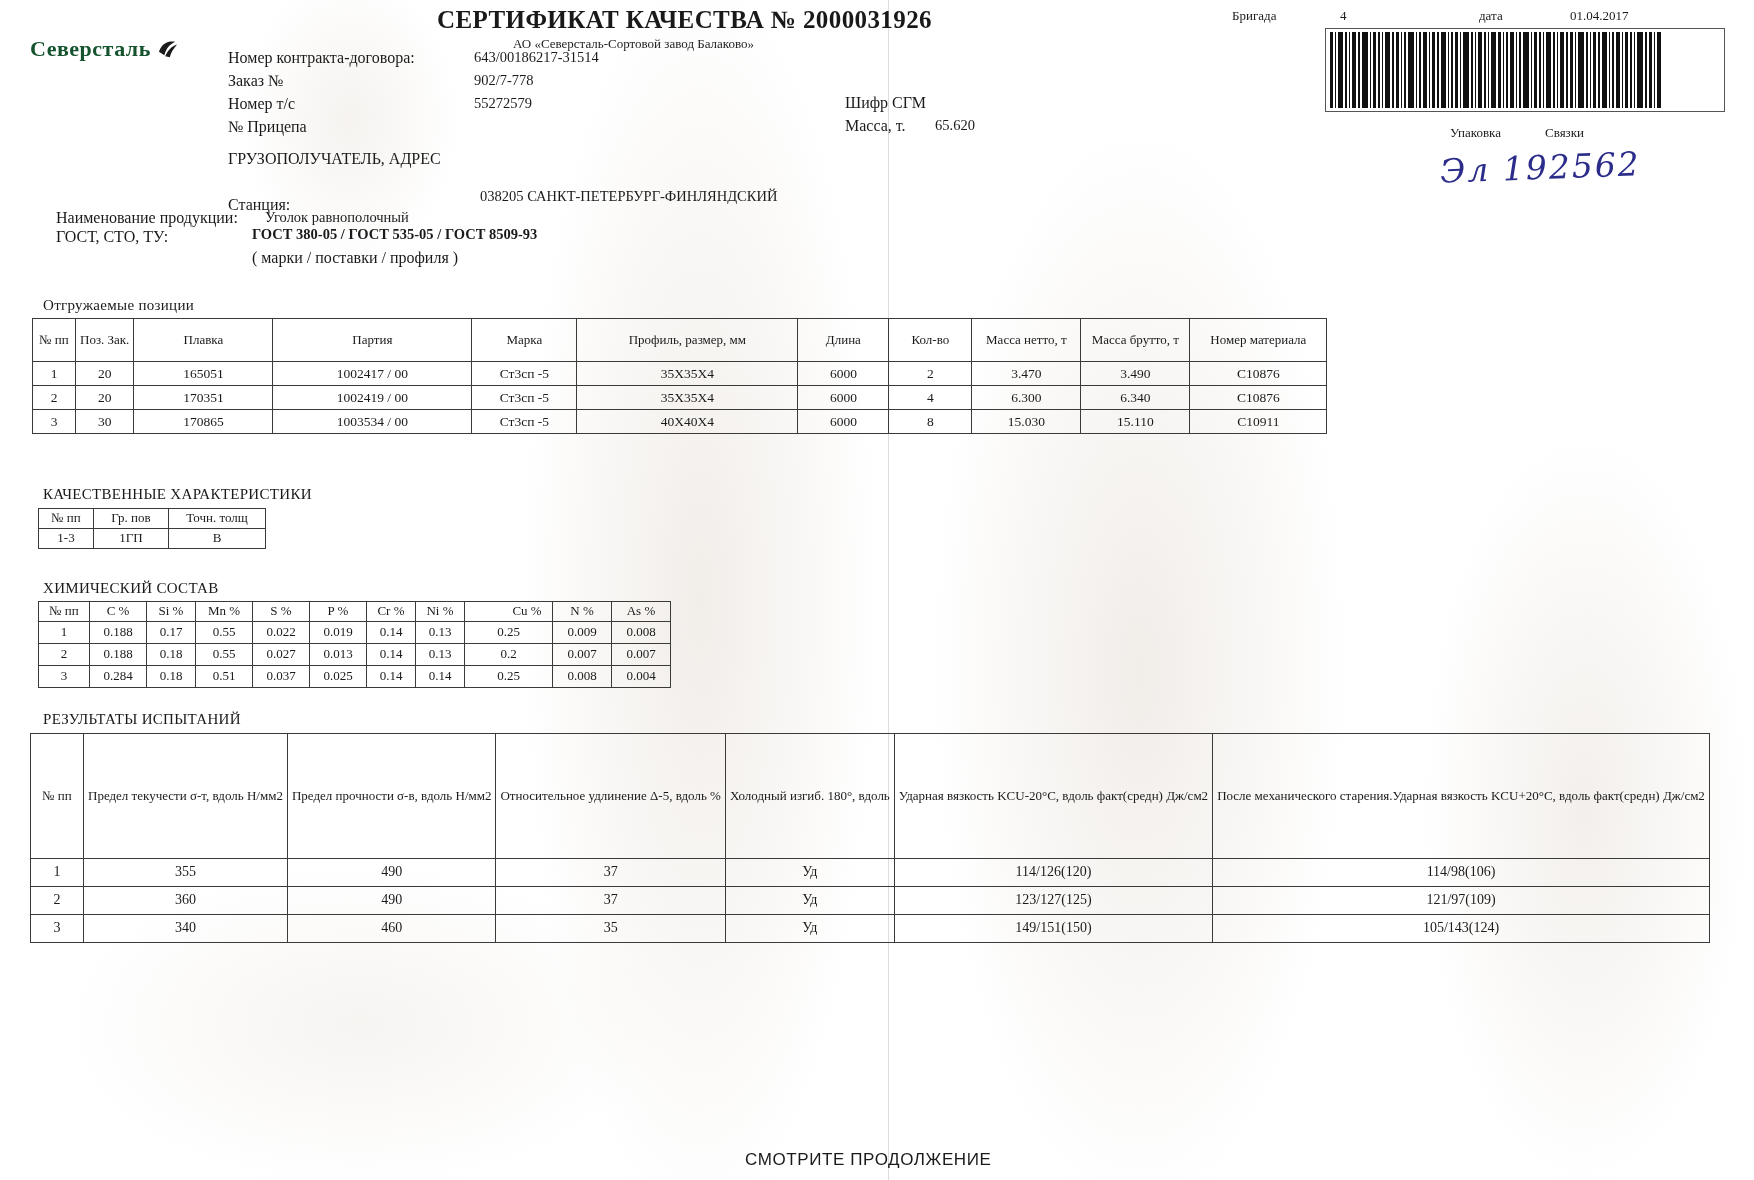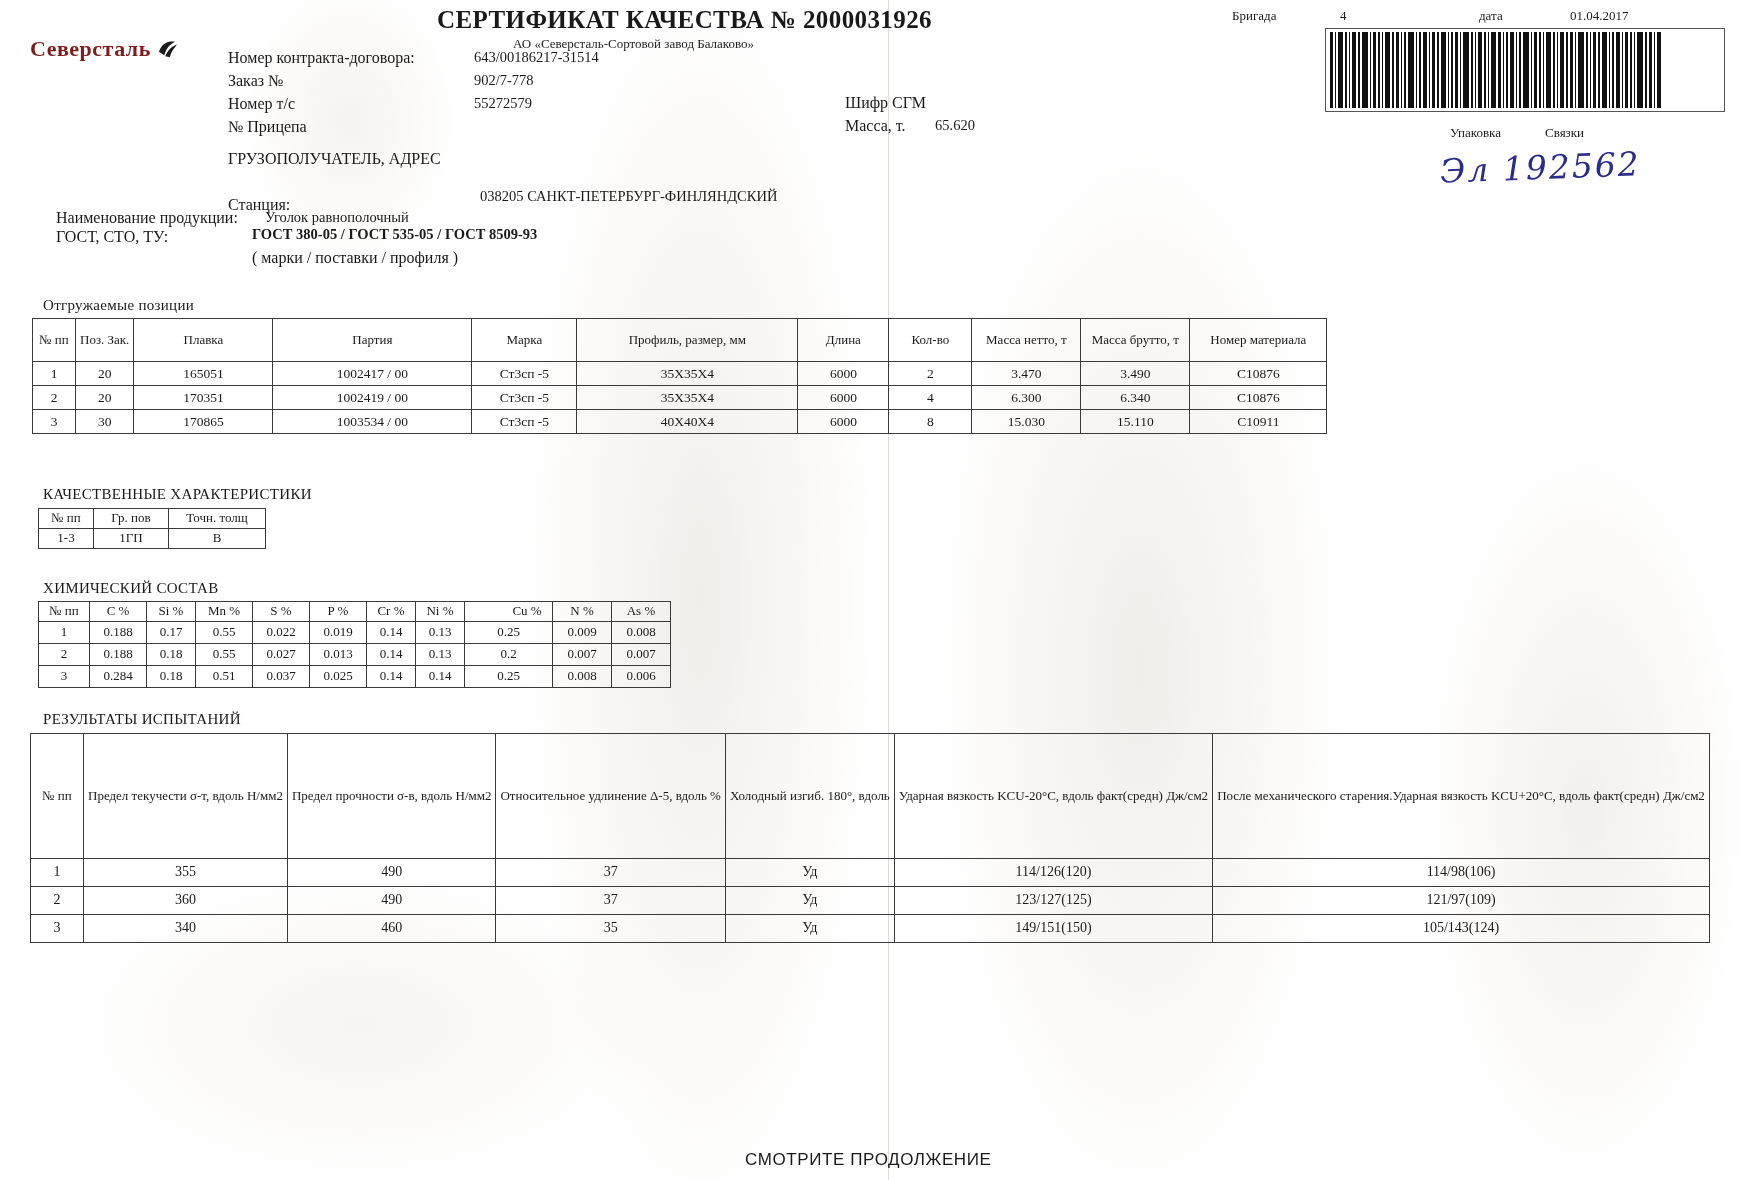--- a/index.html
+++ b/index.html
@@ -34,21 +34,21 @@
     background: rgba(170,155,140,0.35);
   }
 
   .abs { position: absolute; }
 
   .logo-text {
     font-family: "Liberation Serif", serif;
     font-weight: bold;
     font-size: 22px;
     letter-spacing: 0.5px;
-    color: #7f1d1d;
+    color: #14532d;
   }
   .logo-mark {
     width: 22px; height: 20px;
   }
 
   .title {
     font-size: 25px;
     font-weight: bold;
     letter-spacing: 0.4px;
     white-space: nowrap;
@@ -380,21 +380,21 @@
       <td>3</td>
       <td>0.284</td>
       <td>0.18</td>
       <td>0.51</td>
       <td>0.037</td>
       <td>0.025</td>
       <td>0.14</td>
       <td>0.14</td>
       <td>0.25</td>
       <td>0.008</td>
-      <td>0.006</td>
+      <td>0.004</td>
     </tr>
   </tbody>
 </table>
 
 <div class="abs sect-title" style="left:43px; top:711px;">РЕЗУЛЬТАТЫ ИСПЫТАНИЙ</div>
 <table class="grid mech abs" style="left:30px; top:733px;">
   <thead>
     <tr>
       <th style="width:44px; height:120px;">№ пп</th>
       <th style="width:152px;margin-left:36px;">Предел текучести σ-т, вдоль Н/мм2</th>

